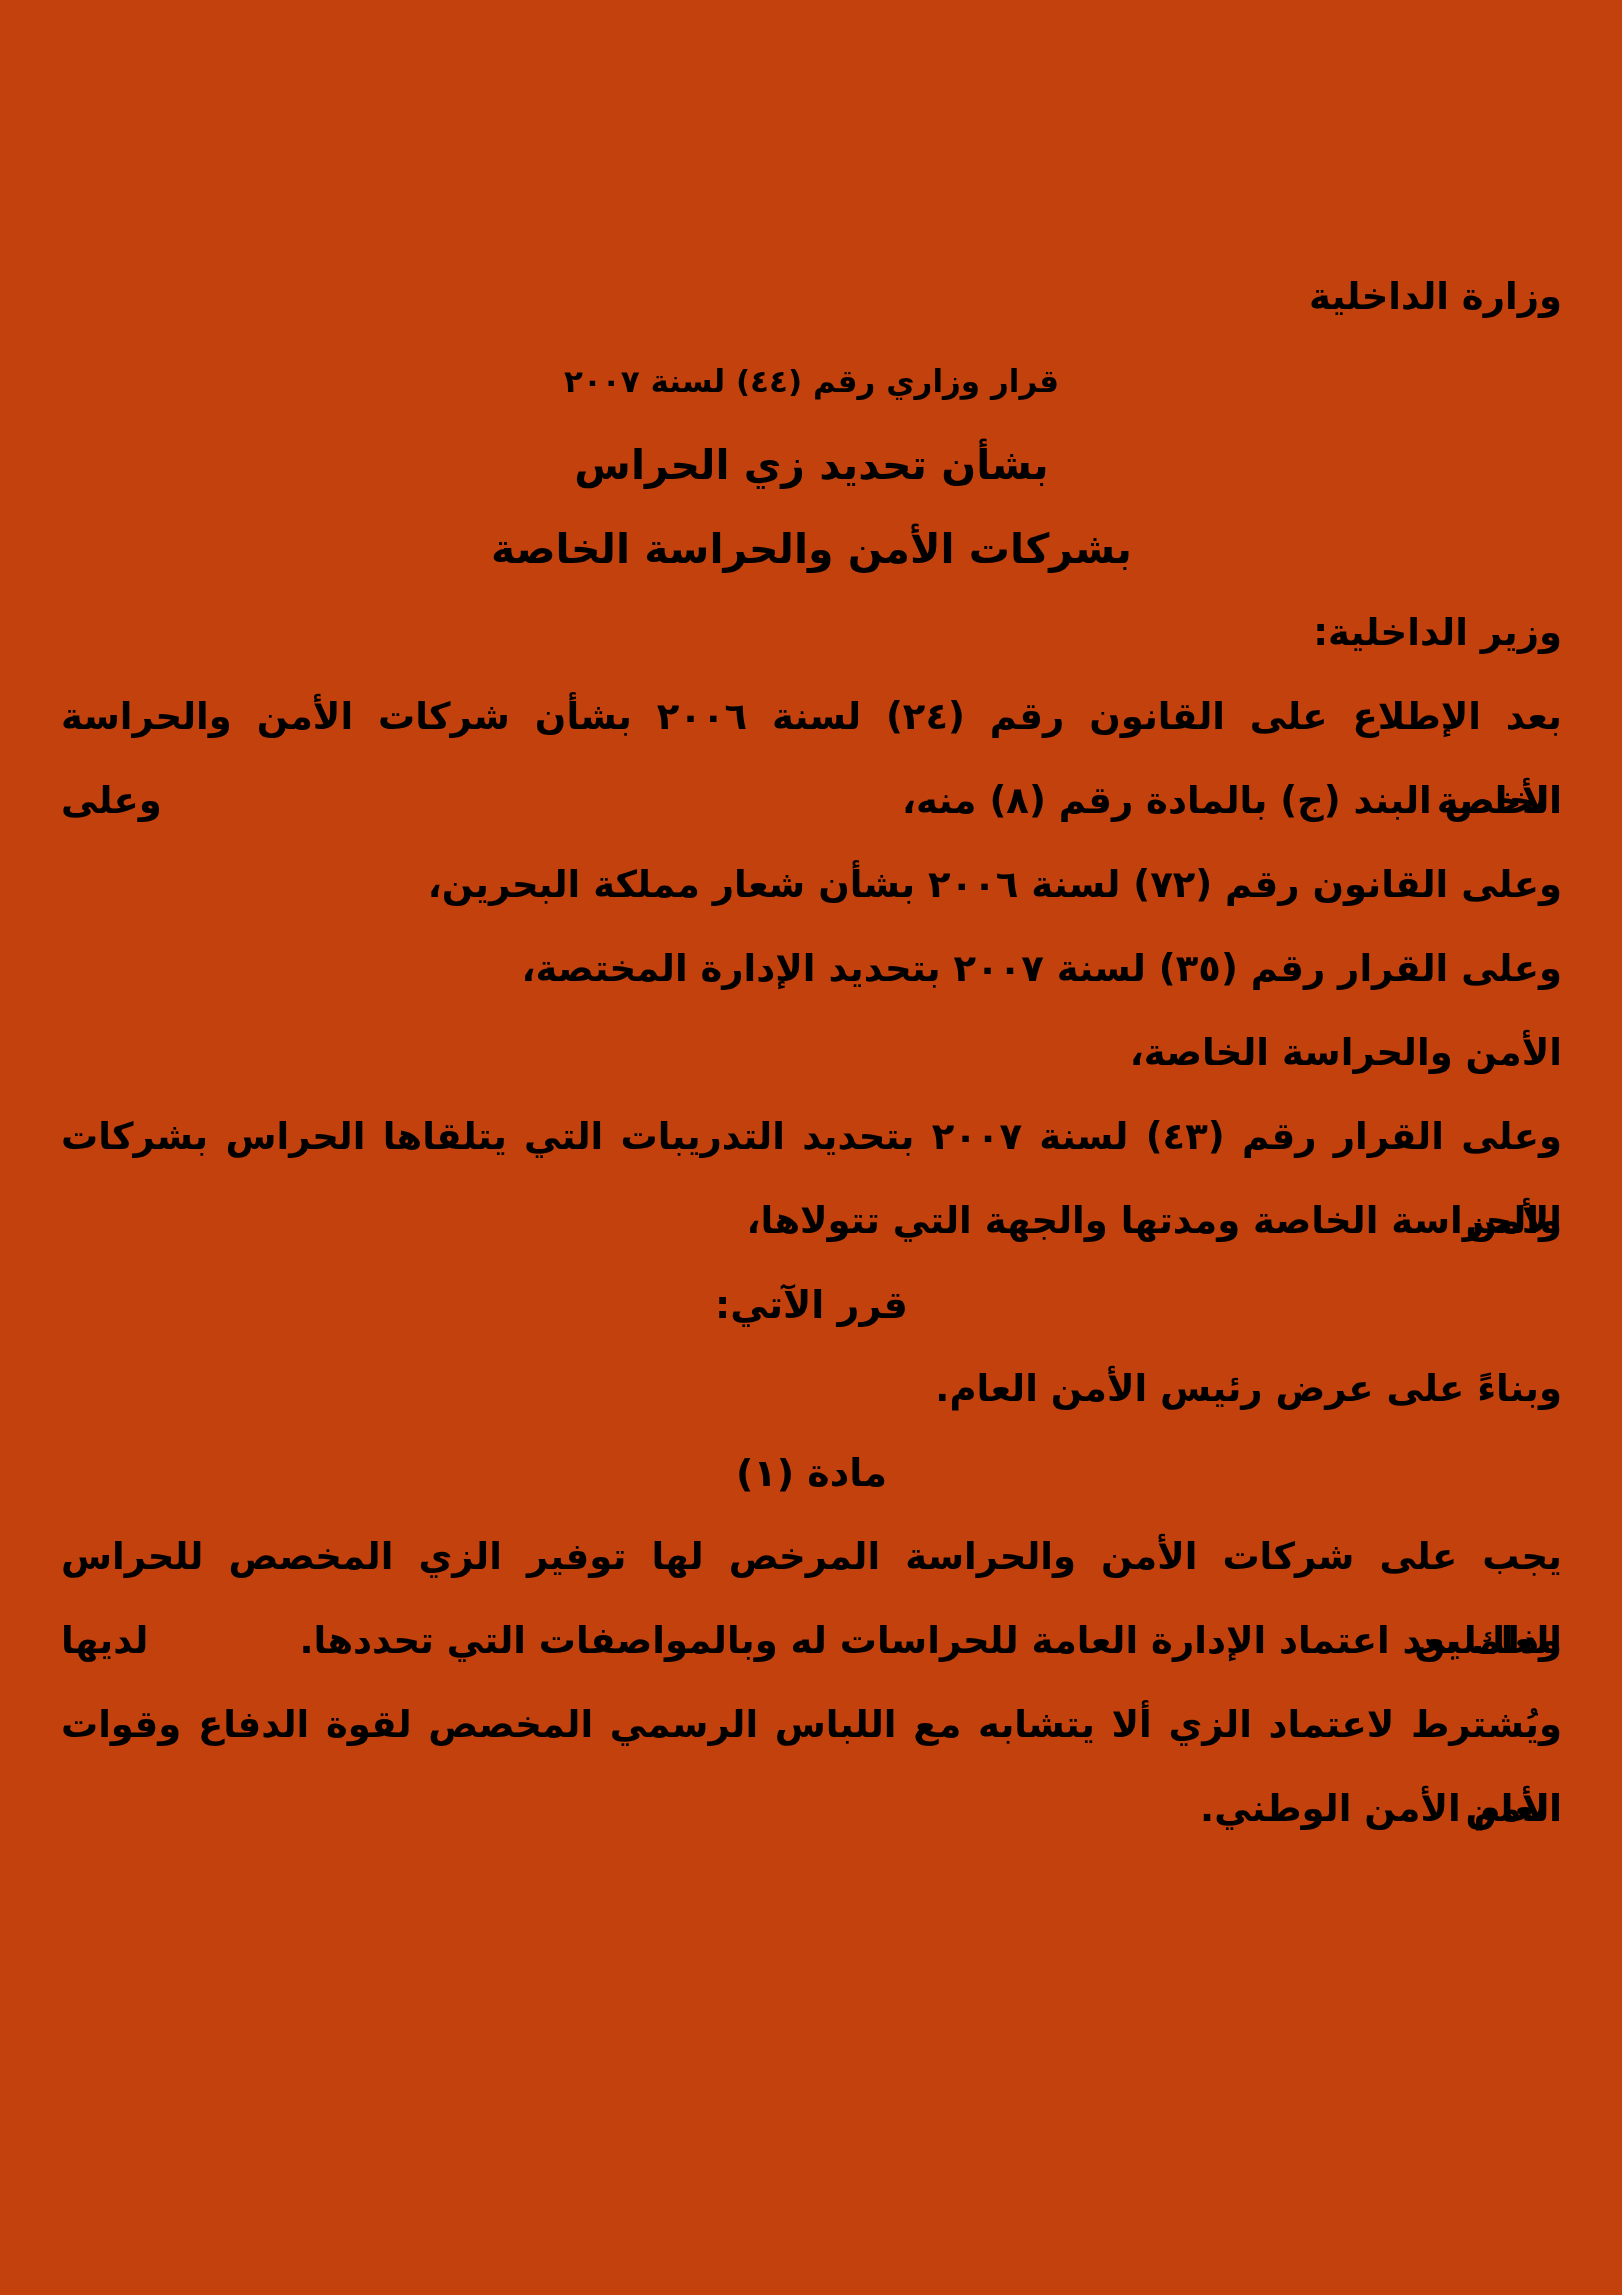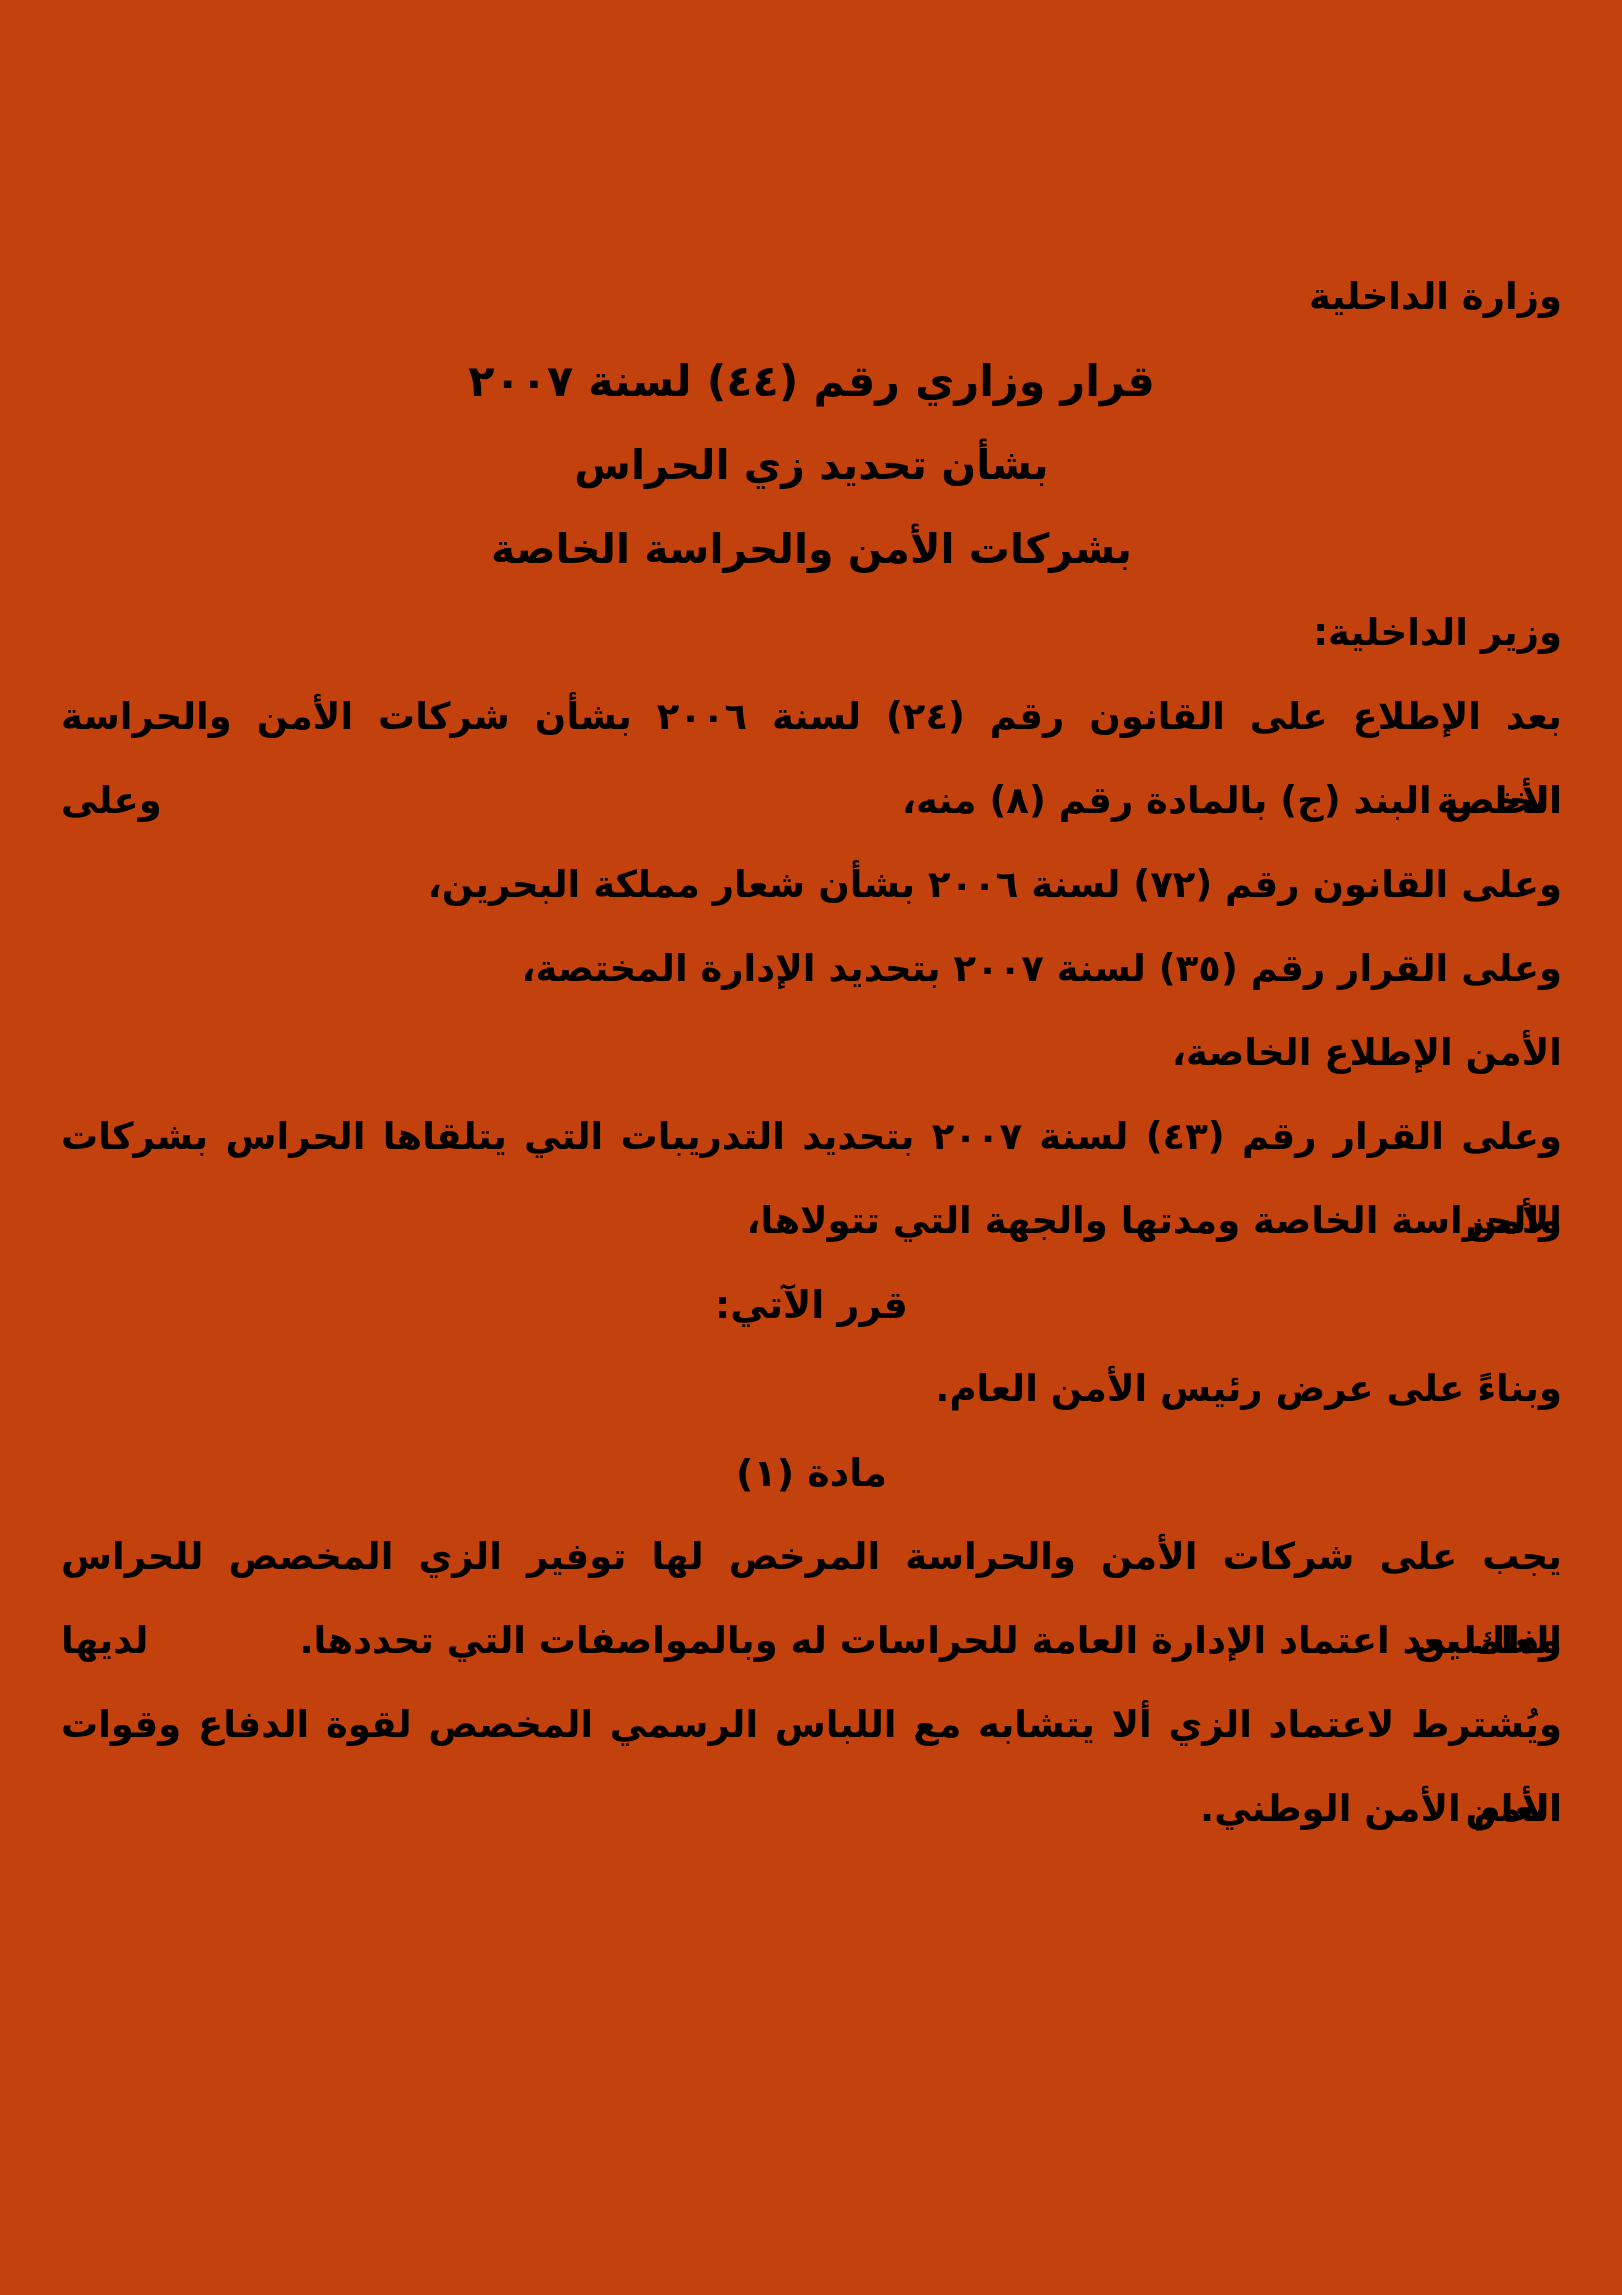--- a/index.html
+++ b/index.html
@@ -29,21 +29,21 @@
     font-weight: bold;
     white-space: normal;
   }
   .right  { text-align: right; }
   .center { text-align: center; }
   .just {
     text-align: justify;
     text-align-last: justify;
   }
   .f-ministry { font-size: 37px; }
-  .f-title    { font-size: 43px; }
+  .f-title    { font-size: 31px; }
   .f-subject  { font-size: 41px; text-align: center; }
   .f-heading  { font-size: 38px; }
   .f-body     { font-size: 37px; }
 </style>
 </head>
 <body>
 
 <div class="page">
   <div class="content">
 
@@ -59,21 +59,21 @@
 
     <div class="line just f-body">بعد الإطلاع على القانون رقم (٢٤) لسنة ٢٠٠٦ بشأن شركات الأمن والحراسة الخاصة وعلى</div>
 
     <div class="line right f-body">الأخص البند (ج) بالمادة رقم (٨) منه،</div>
 
     <div class="line right f-body">وعلى القانون رقم (٧٢) لسنة ٢٠٠٦ بشأن شعار مملكة البحرين،</div>
 
     <div class="line right f-body">وعلى القرار رقم (٣٥) لسنة ٢٠٠٧ بتحديد الإدارة المختصة،</div>
 
 
-    <div class="line right f-body">الأمن الإطلاع الخاصة،</div>
+    <div class="line right f-body">الأمن والحراسة الخاصة،</div>
 
     <div class="line just f-body">وعلى القرار رقم (٤٣) لسنة ٢٠٠٧ بتحديد التدريبات التي يتلقاها الحراس بشركات الأمن</div>
 
     <div class="line right f-body">والحراسة الخاصة ومدتها والجهة التي تتولاها،</div>
 
     <div class="line center f-heading">قرر الآتي:</div>
 
     <div class="line right f-body">وبناءً على عرض رئيس الأمن العام.</div>
 
     <div class="line center f-heading">مادة (١)</div>

